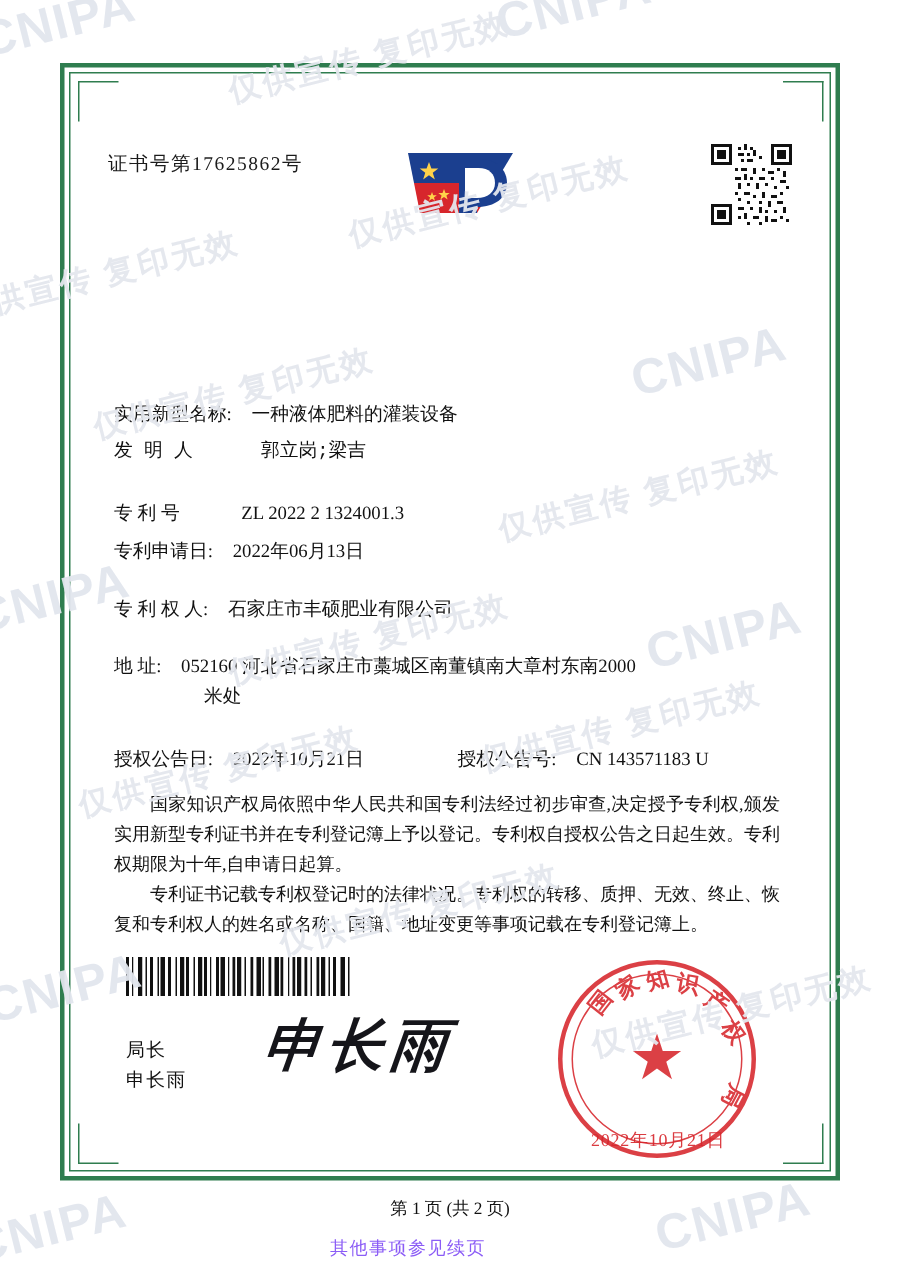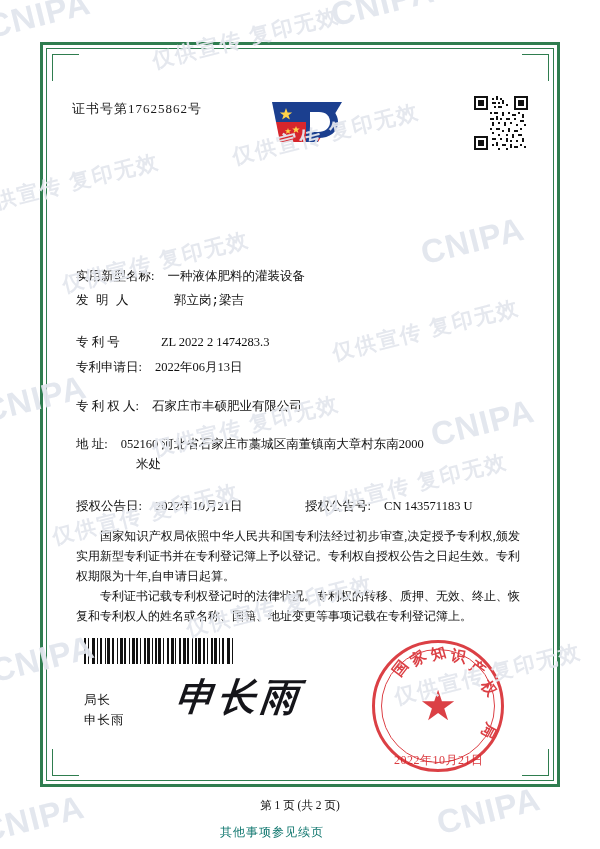--- a/index.html
+++ b/index.html
@@ -238,21 +238,21 @@
     text-align: center;
     font-size: 11.5px;
     color: #111;
   }
   .footer-note {
     position: absolute;
     left: 0; top: 824px;
     width: 544px;
     text-align: center;
     font-size: 12px;
-    color: #0f766e;
+    color: #8b5cf6;
     letter-spacing: 1px;
   }
 </style>
 </head>
 <body>
 
 <div class="watermark-layer">
   <div class="wm wm-cnipa" style="left:-14px; top:-4px;">CNIPA</div>
   <div class="wm wm-cnipa" style="left:330px; top:-16px;">CNIPA</div>
   <div class="wm wm-cn" style="left:150px; top:24px;">仅供宣传 复印无效</div>
@@ -382,21 +382,21 @@
     <span class="val" style="margin-left:10px;">一种液体肥料的灌装设备</span>
   </div>
 
   <div class="field f-inv">
     <span class="lbl">发 明 人</span>
     <span class="val" style="margin-left:38px;">郭立岗;梁吉</span>
   </div>
 
   <div class="field f-num">
     <span class="lbl">专 利 号</span>
-    <span class="val" style="margin-left:38px;">ZL 2022 2 1474283.3</span>
+    <span class="val" style="margin-left:38px;">ZL 2022 2 1324001.3</span>
   </div>
 
   <div class="field f-appdate">
     <span class="lbl">专利申请日:</span>
     <span class="val" style="margin-left:10px;">2022年06月13日</span>
   </div>
 
   <div class="field f-owner">
     <span class="lbl">专 利 权 人:</span>
     <span class="val" style="margin-left:10px;">石家庄市丰硕肥业有限公司</span>

